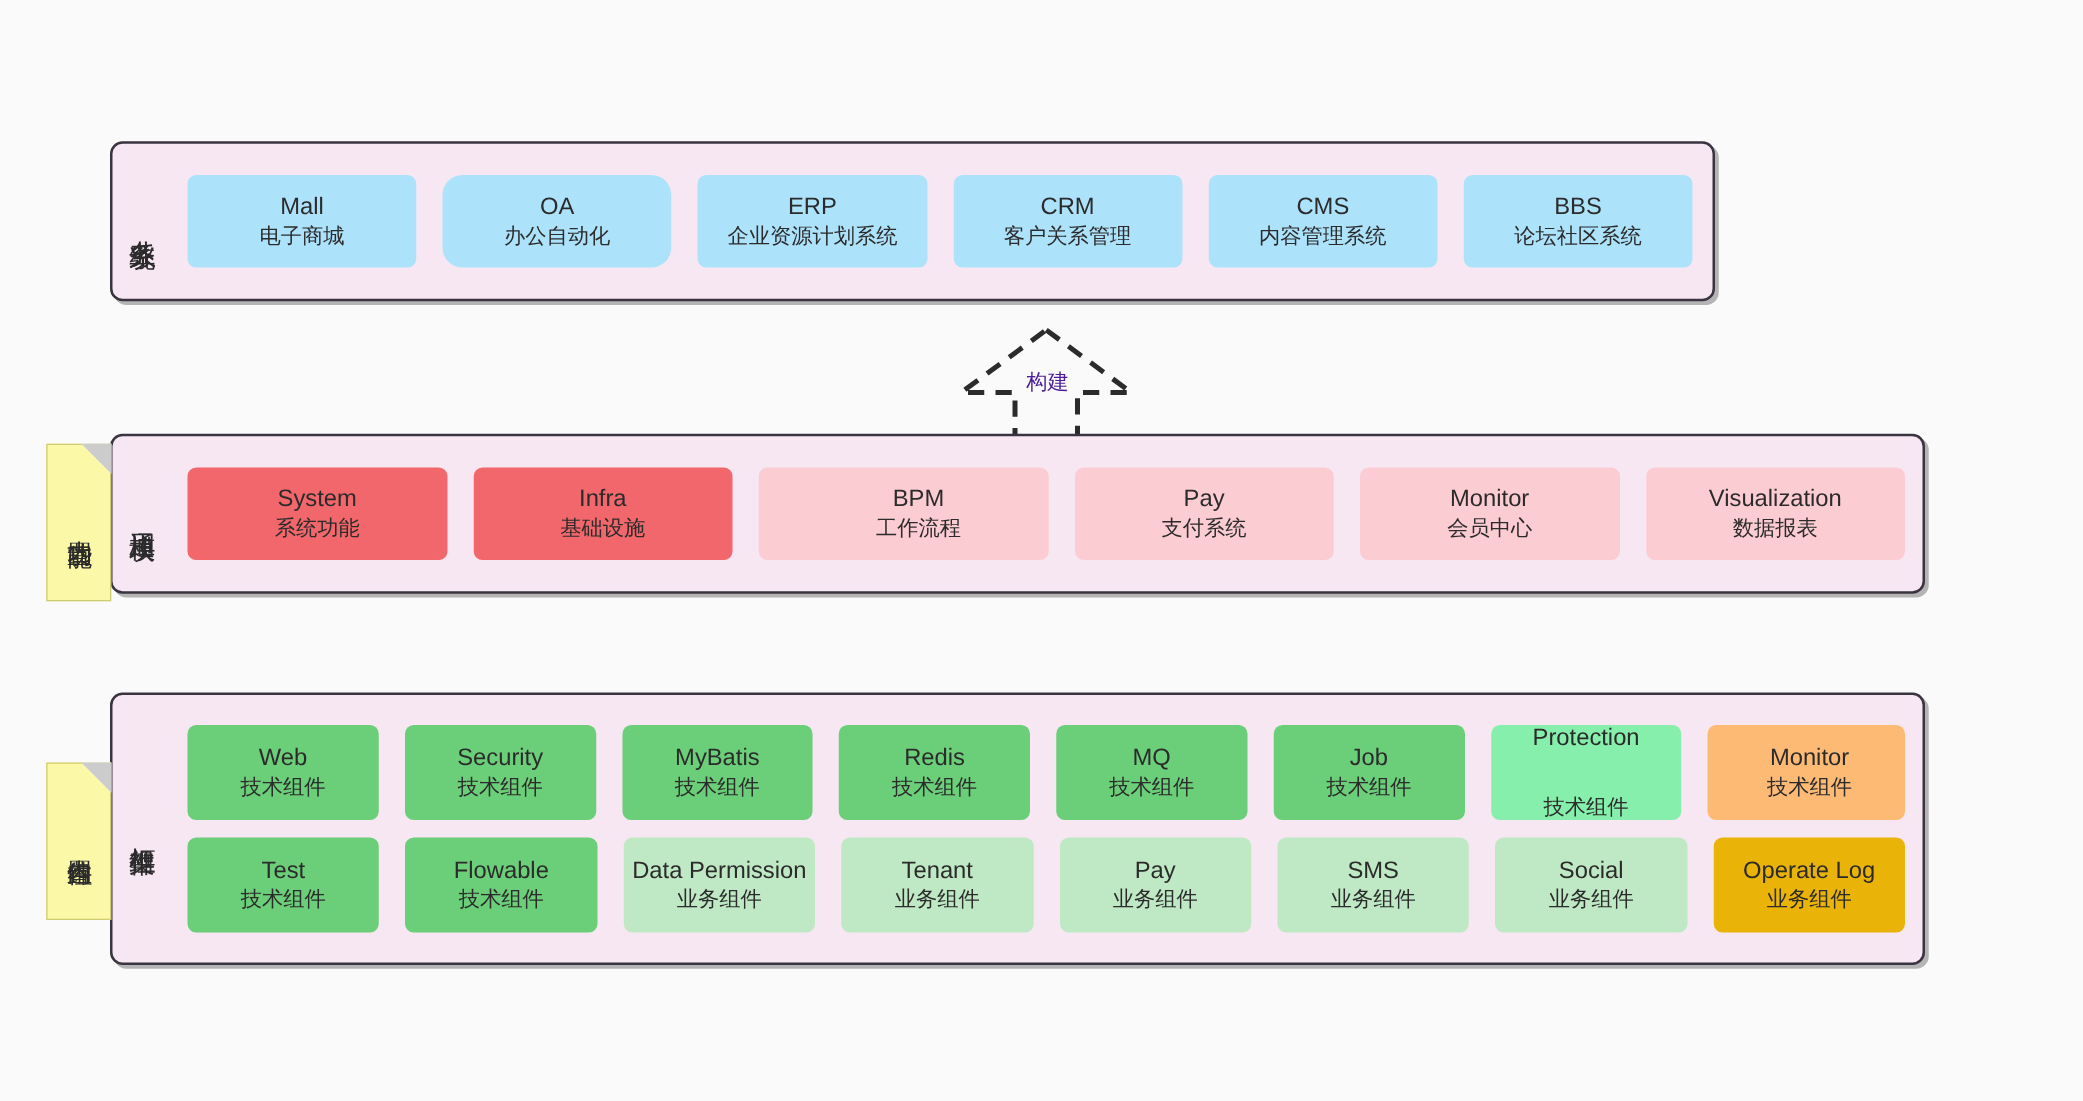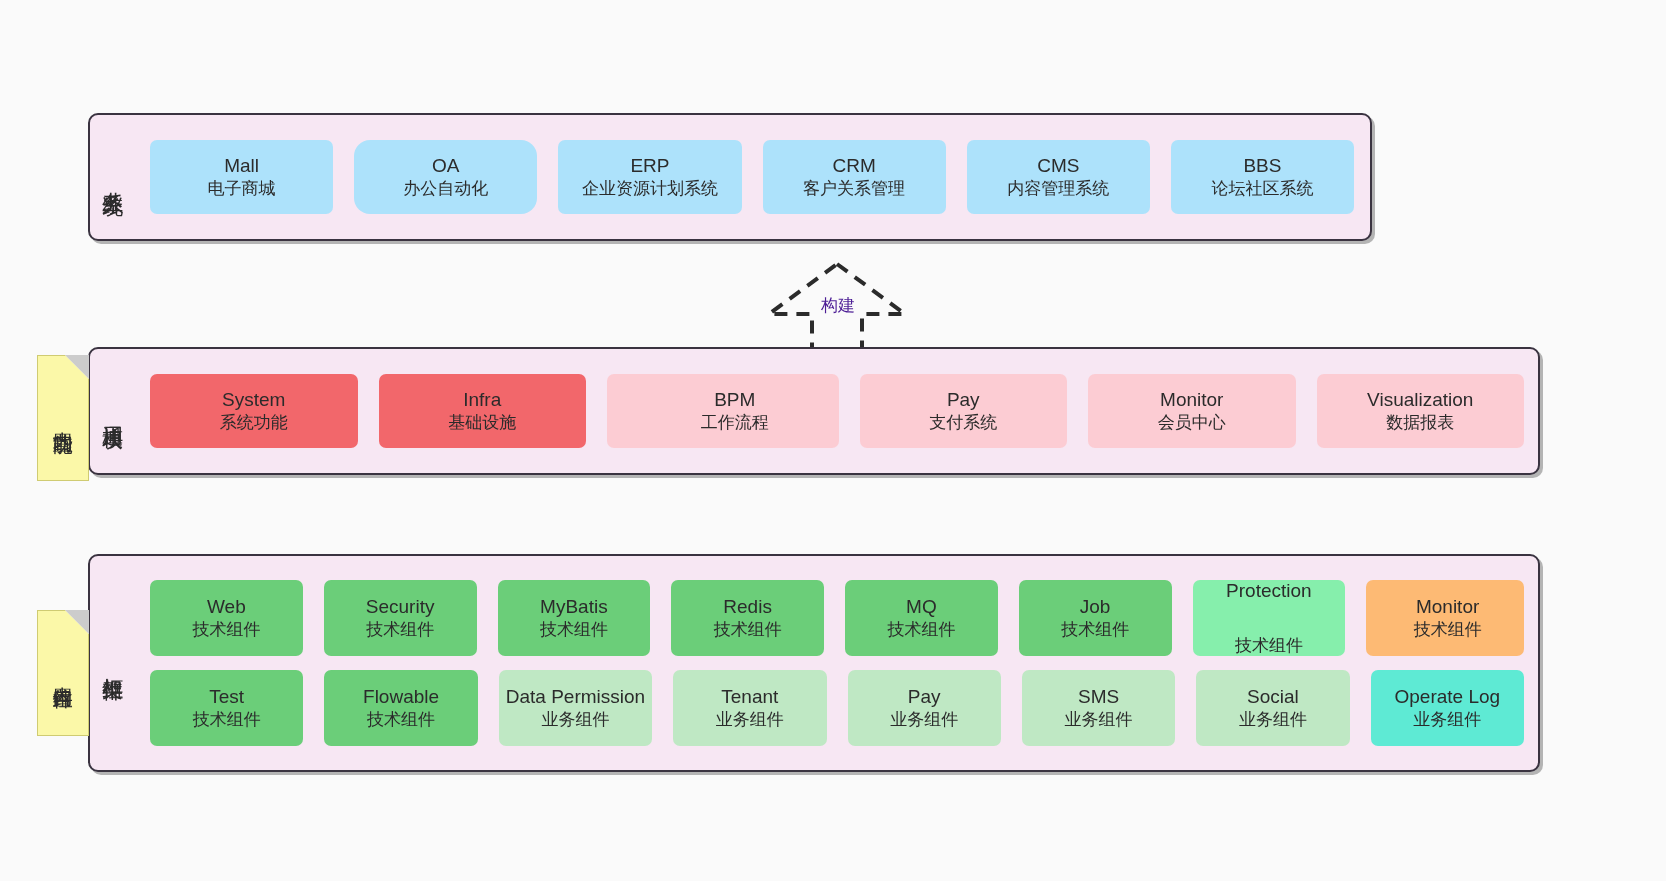--- a/index.html
+++ b/index.html
@@ -272,21 +272,21 @@
             <div class="t2">业务组件</div>
           </div>
           <div class="card" style="background: rgb(191, 232, 196);">
             <div class="t1">SMS</div>
             <div class="t2">业务组件</div>
           </div>
           <div class="card" style="background: rgb(191, 232, 196);">
             <div class="t1">Social</div>
             <div class="t2">业务组件</div>
           </div>
-          <div class="card" style="background: #5eead4;">
+          <div class="card" style="background: #eab308;">
             <div class="t1">Operate Log</div>
             <div class="t2">业务组件</div>
           </div>
         </div>
     </div>
   </div>
 
   <div class="note" id="note-common">内置功能</div>
   <div class="note" id="note-framework">内置组件</div>
 

